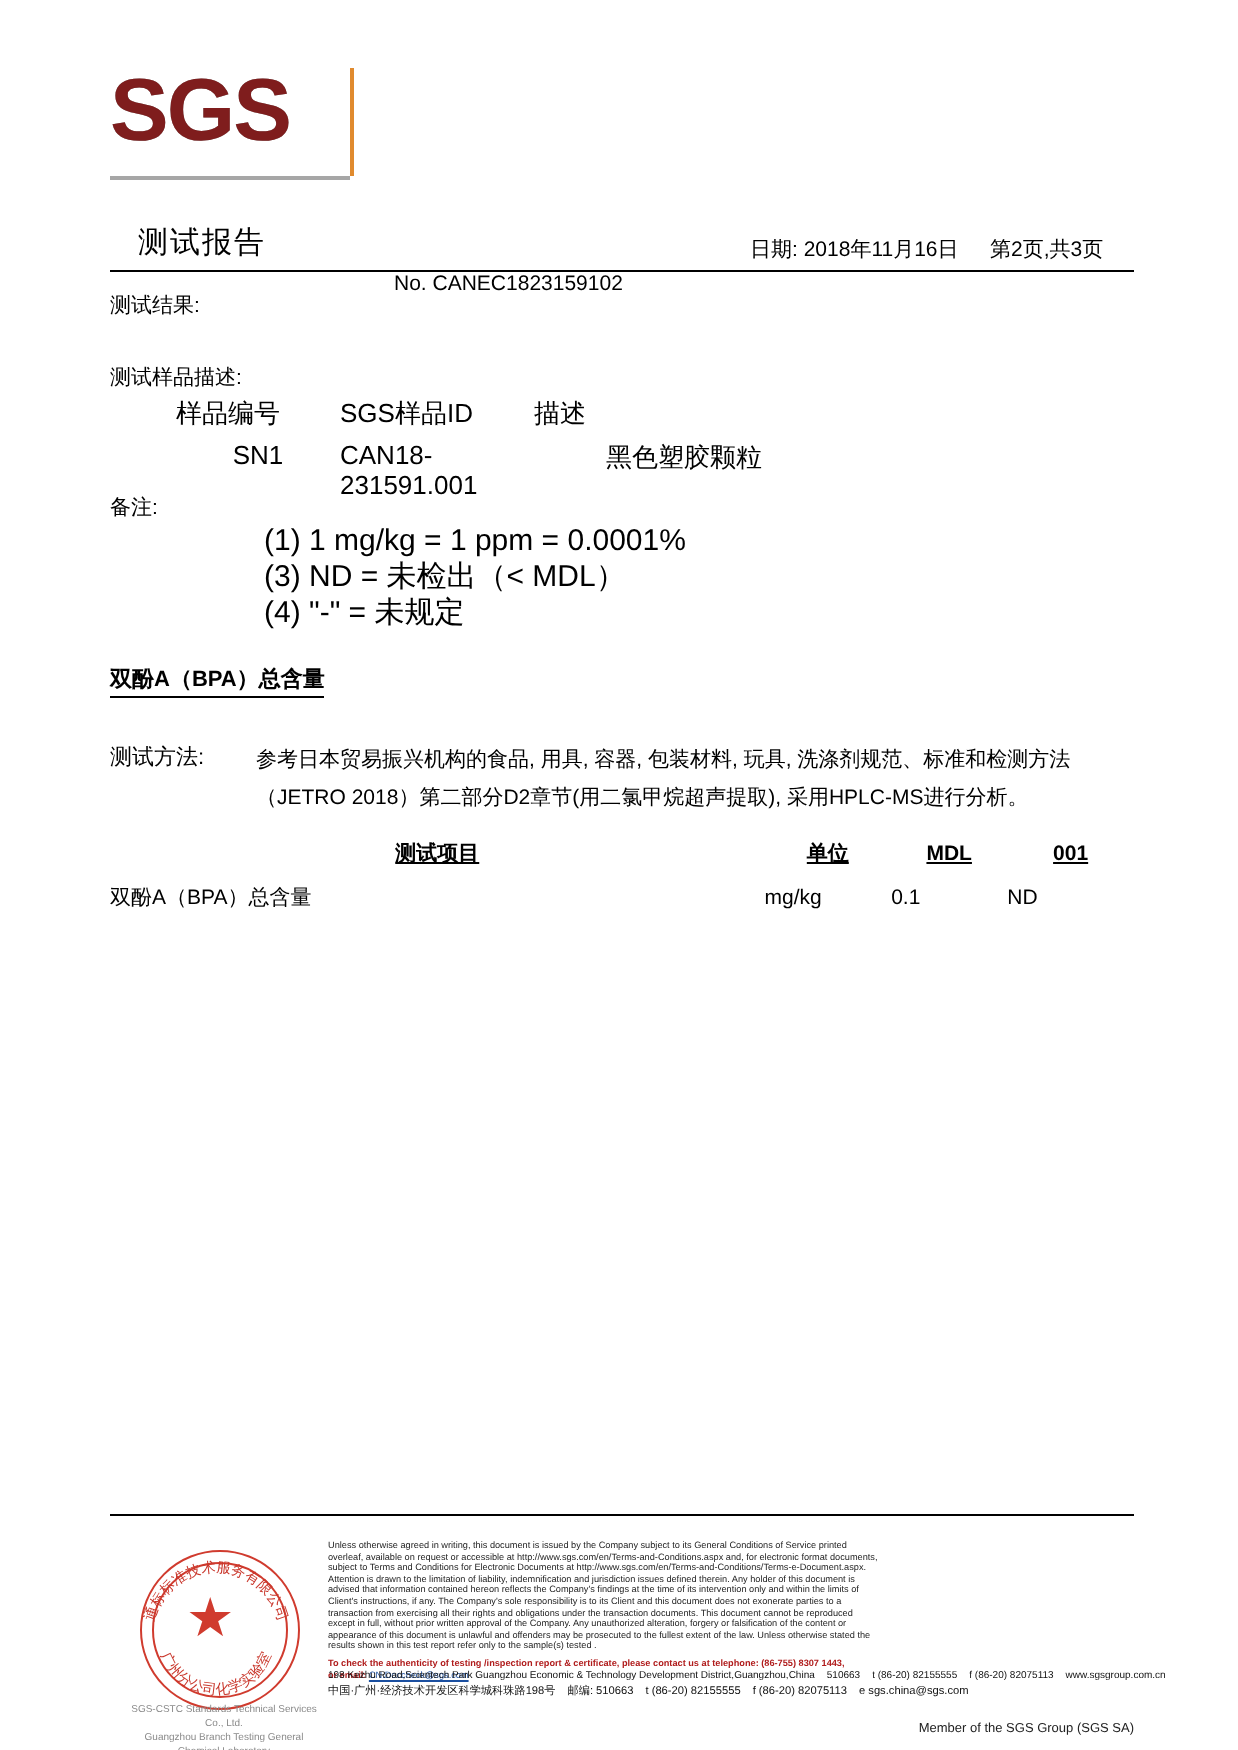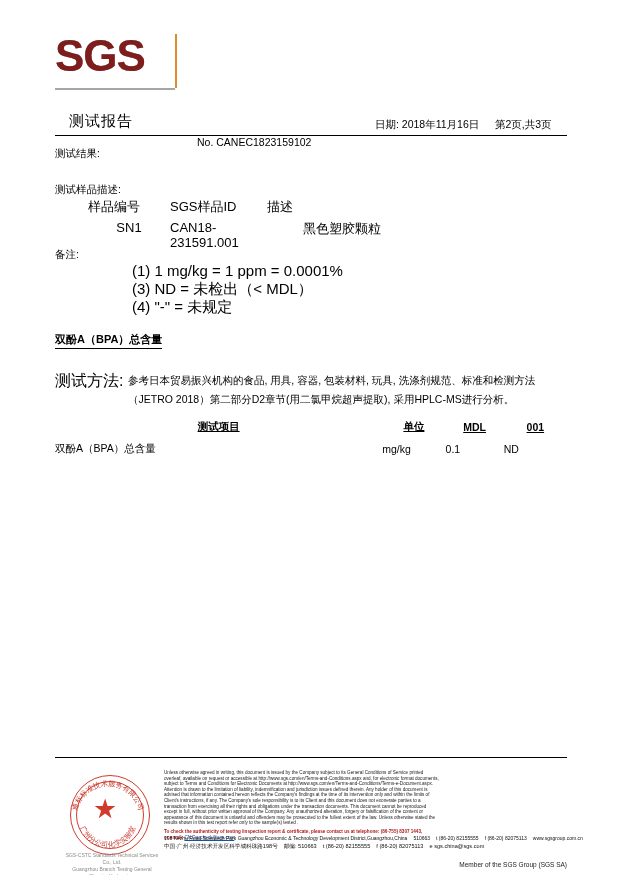--- a/index.html
+++ b/index.html
@@ -155,21 +155,21 @@
     border-bottom: 1px solid #000;
     padding-bottom: 1px;
     display: inline-block;
     white-space: nowrap;
   }
 
   .method-label {
     position: absolute;
     left: 55px;
     top: 371px;
-    font-size: 16px;
+    font-size: 11px;
   }
   .method-text {
     position: absolute;
     left: 128px;
     top: 371px;
     width: 440px;
     font-size: 10.5px;
     line-height: 19px;
   }
 

